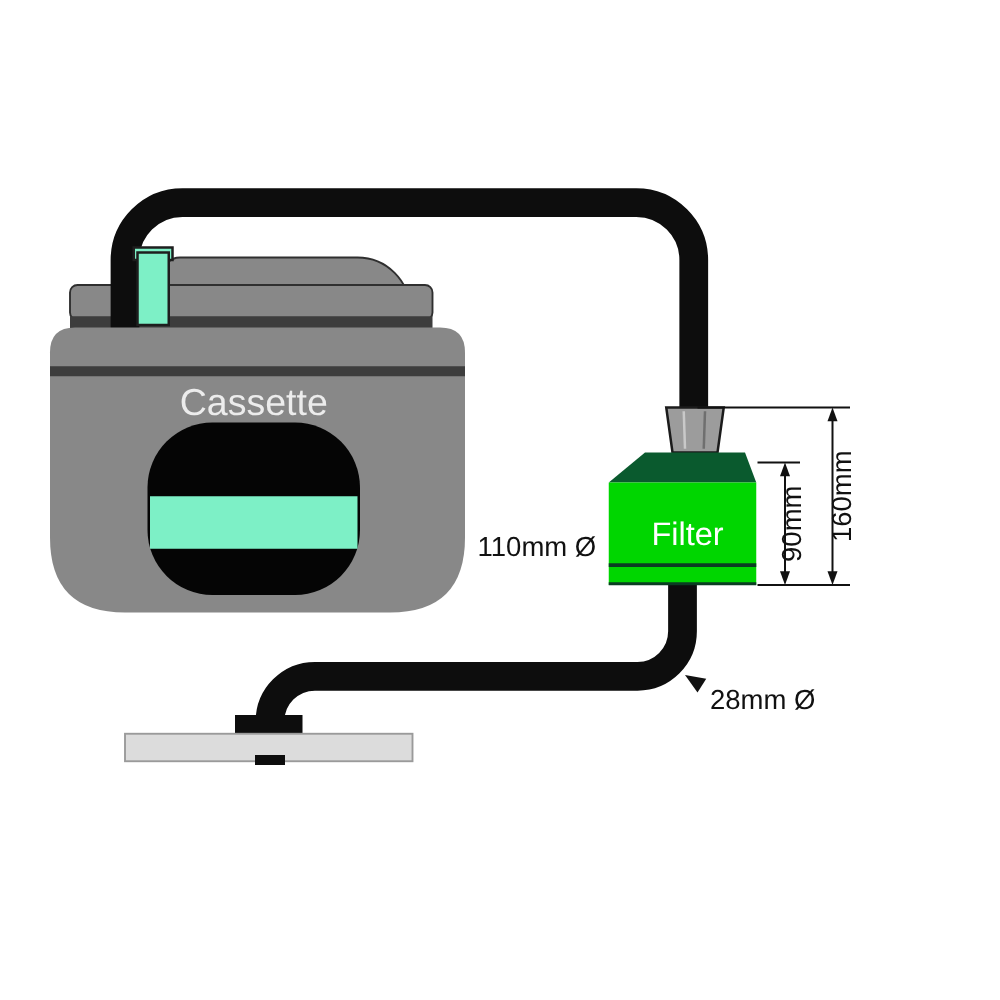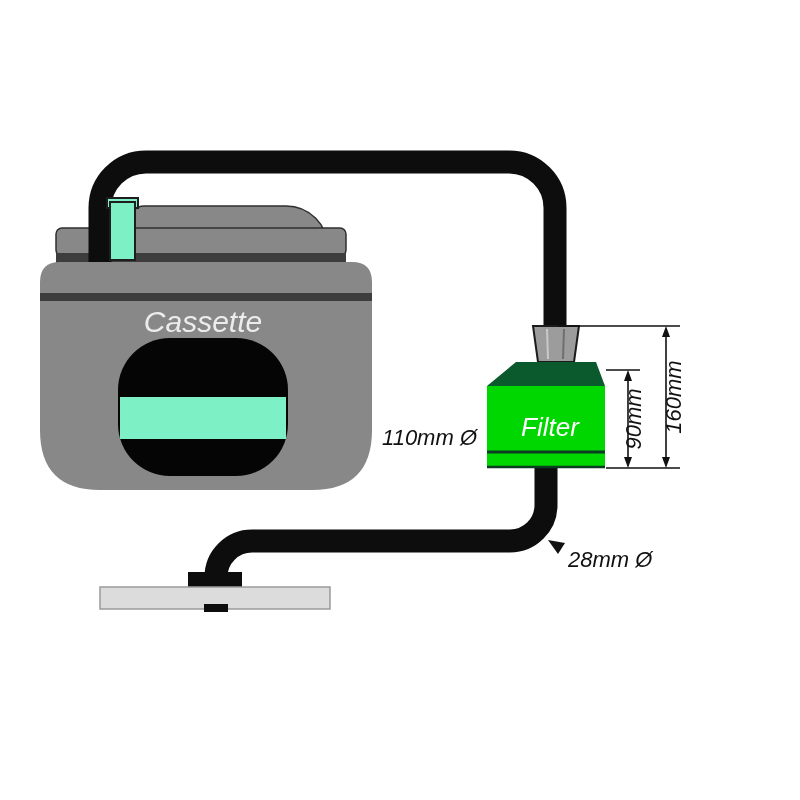--- a/index.html
+++ b/index.html
@@ -1,16 +1,16 @@
 <!DOCTYPE html>
 <html><head>
 <meta charset="utf-8">
 <style>
   html, body { margin: 0; padding: 0; background: #ffffff; }
-  .canvas { width: 800px; height: 612px; background: #ffffff; overflow: hidden; font-style: italic; }
+  .canvas { width: 800px; height: 612px; background: #ffffff; overflow: hidden; }
   svg { display: block; }
   text { font-family: "Liberation Sans", "DejaVu Sans", sans-serif; }
   .label-cassette { font-size: 30px; fill: #ececec; }
   .label-filter   { font-size: 26px; fill: #ffffff; }
   .dim            { font-size: 22px; fill: #111111; }
   .thin           { stroke: #111111; stroke-width: 1.6; fill: none; }
 </style>
 </head>
 <body>
 

